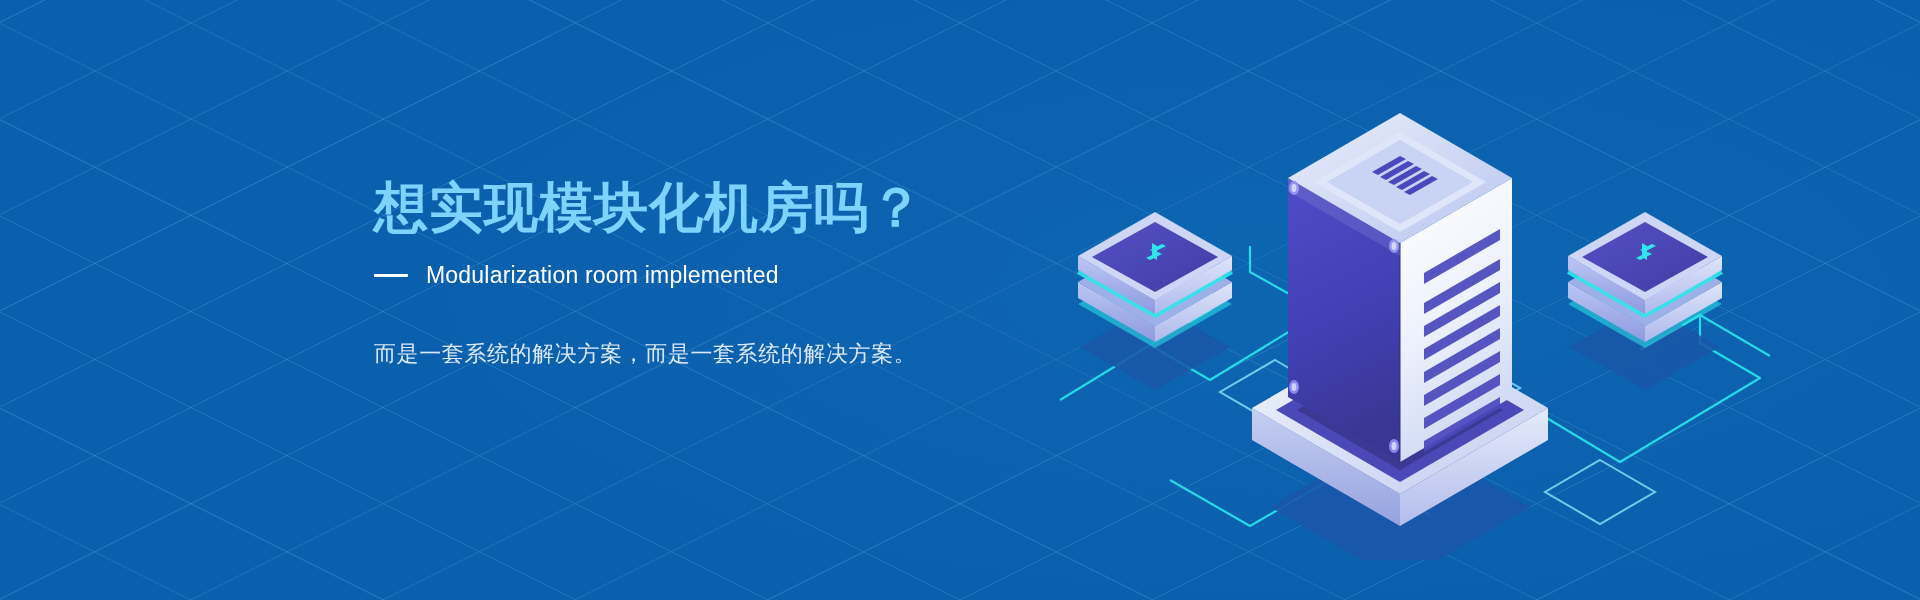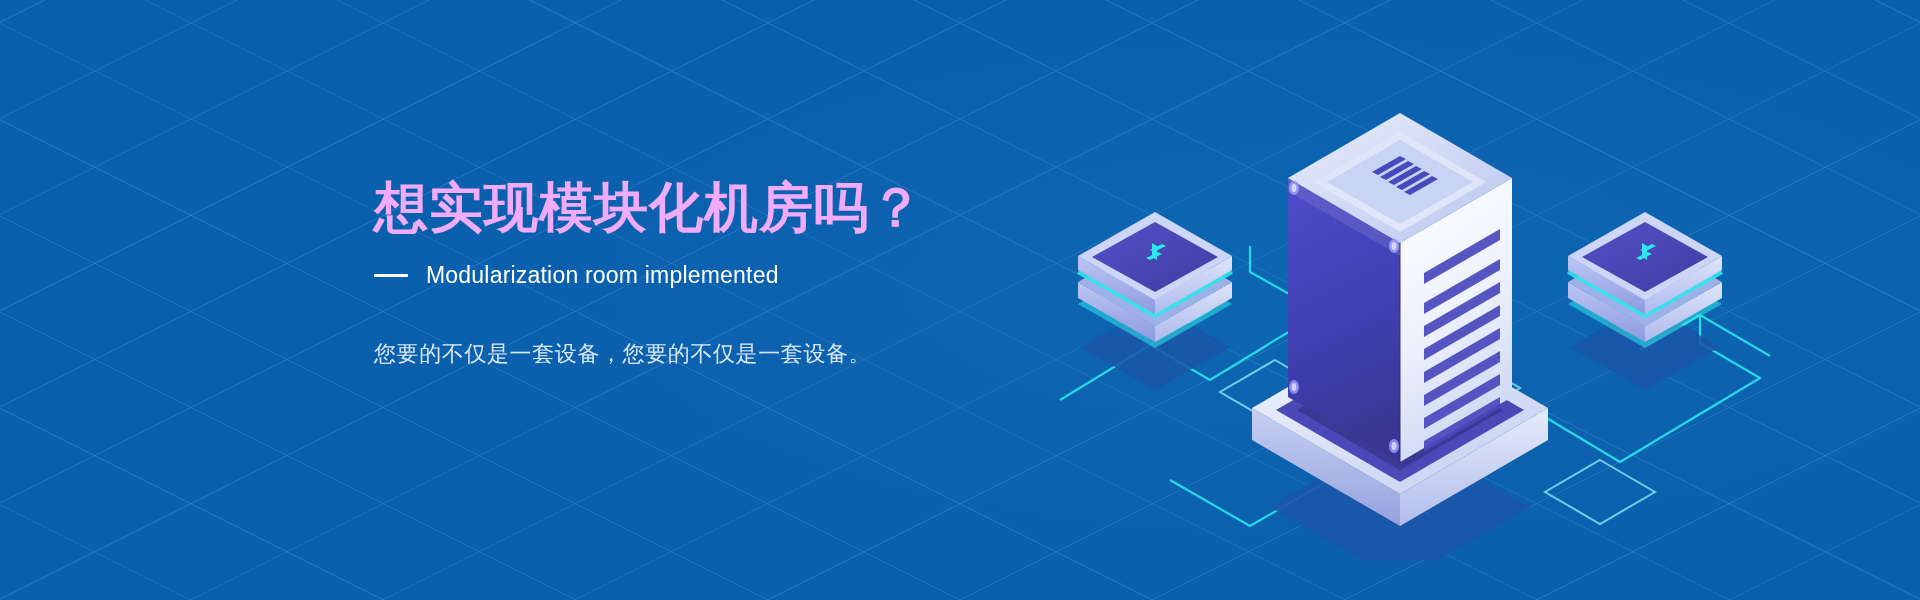--- a/index.html
+++ b/index.html
@@ -48,21 +48,21 @@
     position: absolute;
     left: 374px;
     top: 176px;
     width: 720px;
   }
   .headline {
     margin: 0;
     font-size: 54px;
     line-height: 1.18;
     font-weight: 700;
-    color: #f0abfc;
+    color: #7dd3fc;
     letter-spacing: 1px;
     white-space: nowrap;
   }
   .subtitle-row {
     display: flex;
     align-items: center;
     margin-top: 22px;
   }
   .sub-dash {
     width: 34px;
@@ -110,21 +110,21 @@
   <div class="bg-vignette"></div>
 
   <div class="text-block">
     <h1 class="headline">想实现模块化机房吗？</h1>
 
     <div class="subtitle-row">
       <span class="sub-dash"></span>
       <p class="subtitle">Modularization room implemented</p>
     </div>
 
-    <p class="description">您要的不仅是一套设备，您要的不仅是一套设备。</p>
+    <p class="description">而是一套系统的解决方案，而是一套系统的解决方案。</p>
   </div>
 
   <div class="illustration">
     <svg viewBox="0 0 800 500" xmlns="http://www.w3.org/2000/svg">
       <defs>
         <linearGradient id="gTopFace" x1="0" y1="0" x2="1" y2="1">
           <stop offset="0%" stop-color="#e9eefb"></stop>
           <stop offset="100%" stop-color="#b9c5ef"></stop>
         </linearGradient>
         <linearGradient id="gSideFace" x1="0" y1="0" x2="0.3" y2="1">

